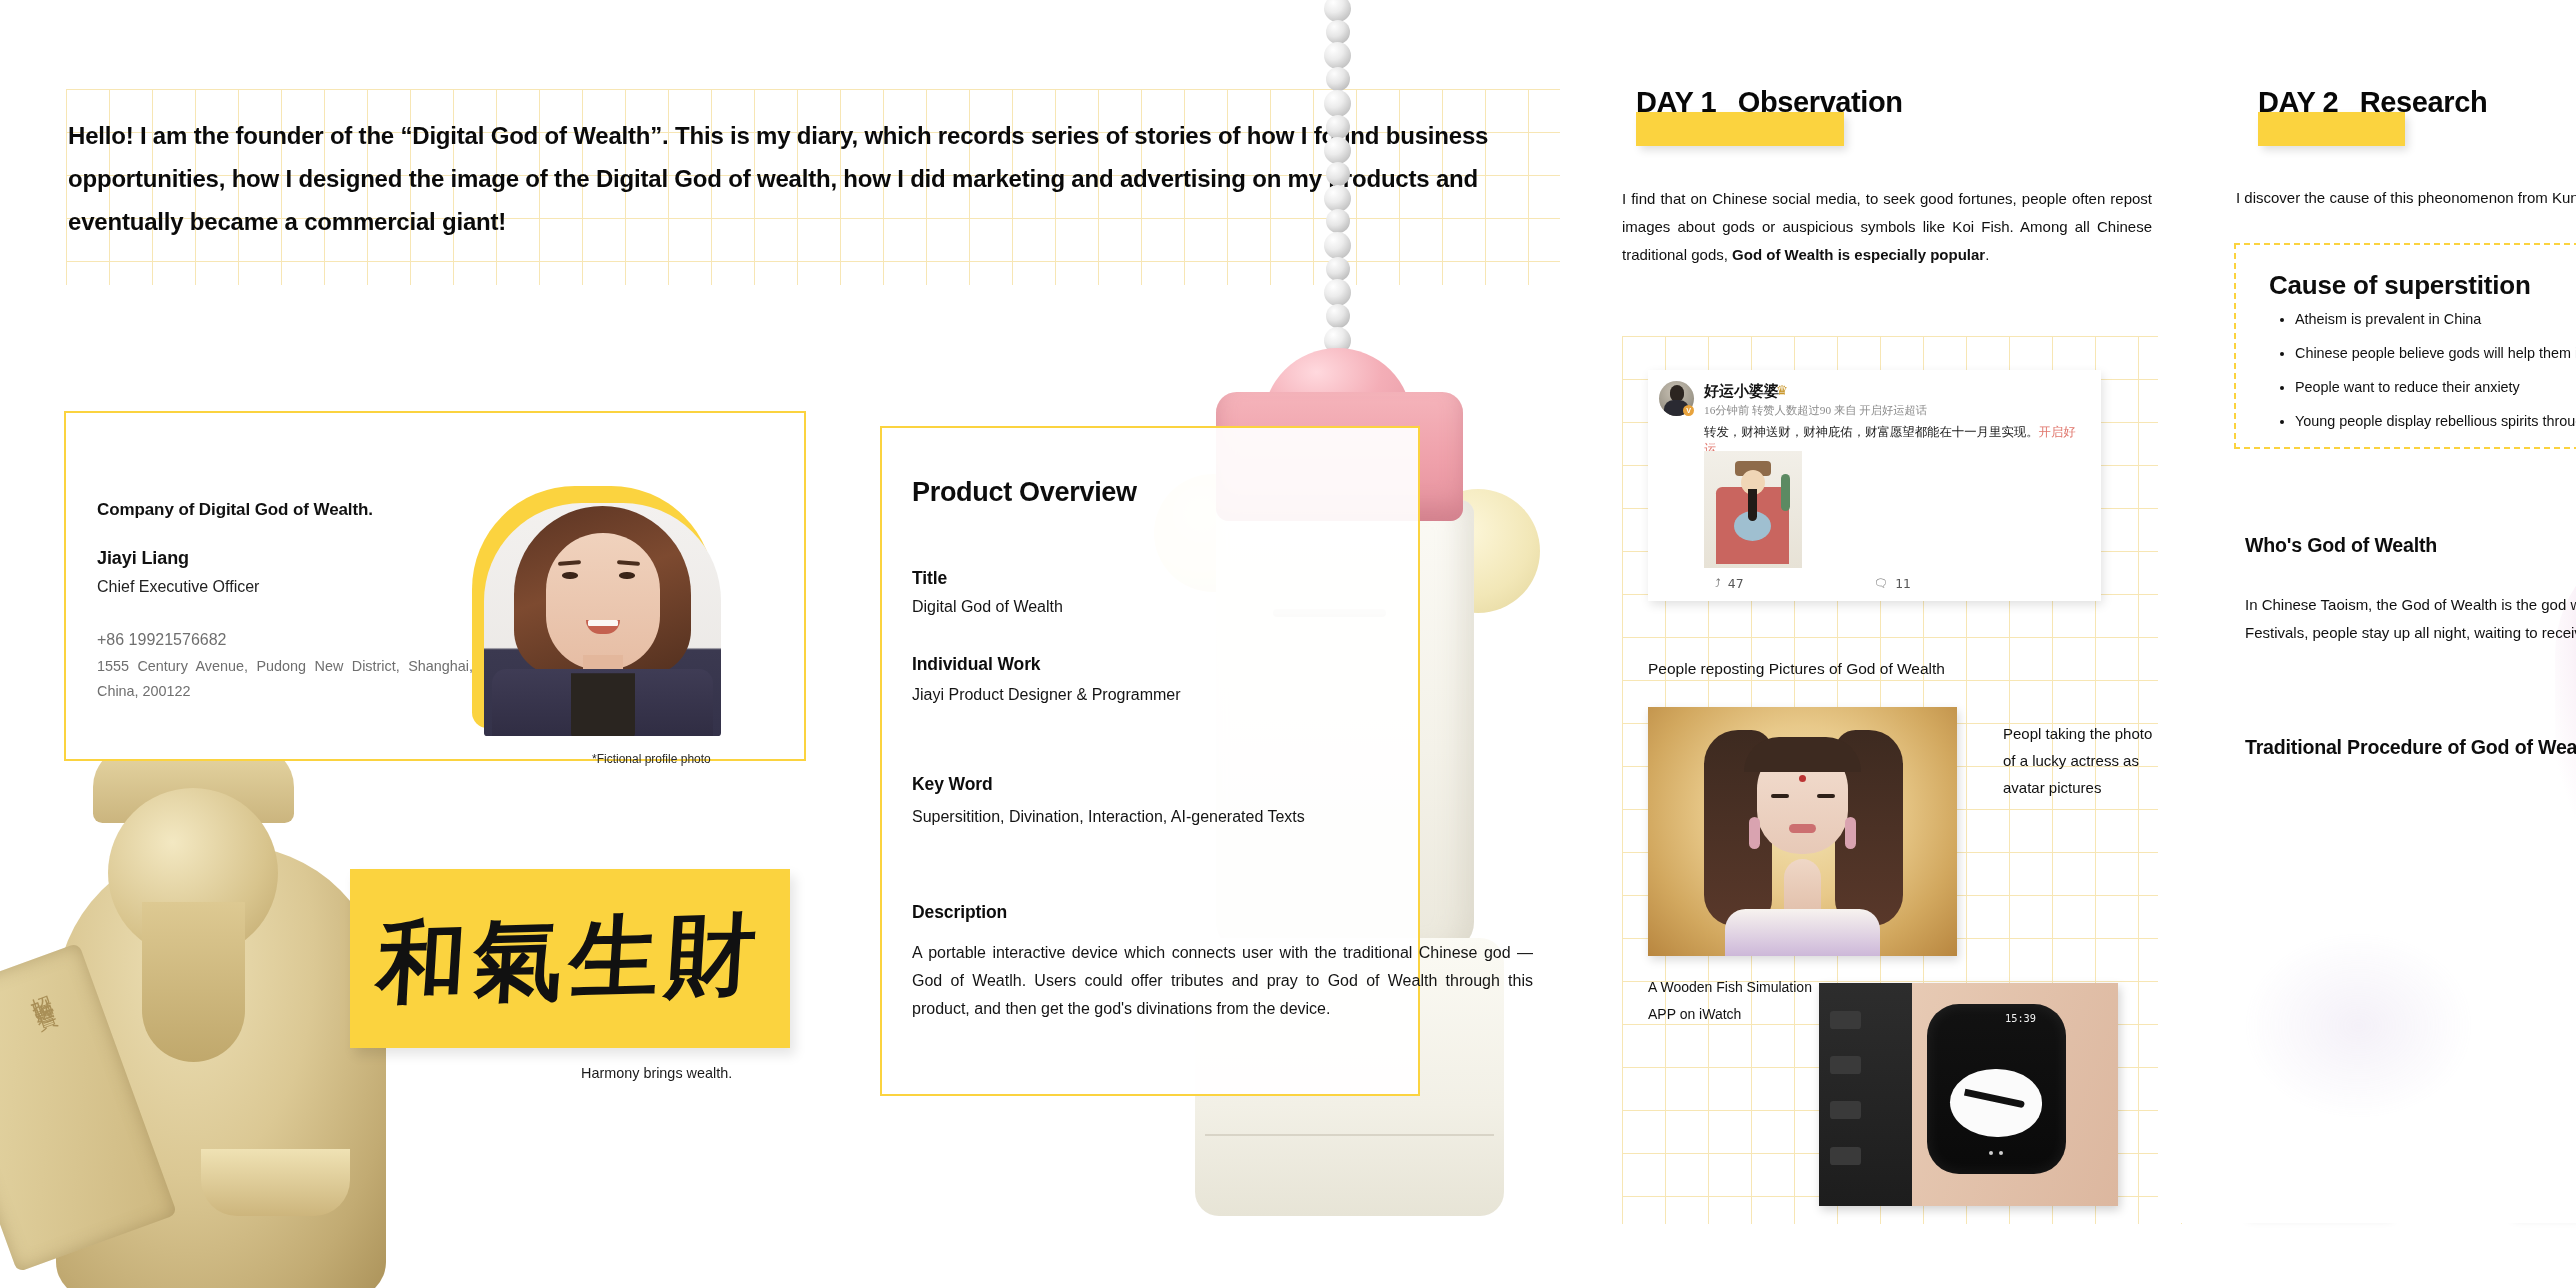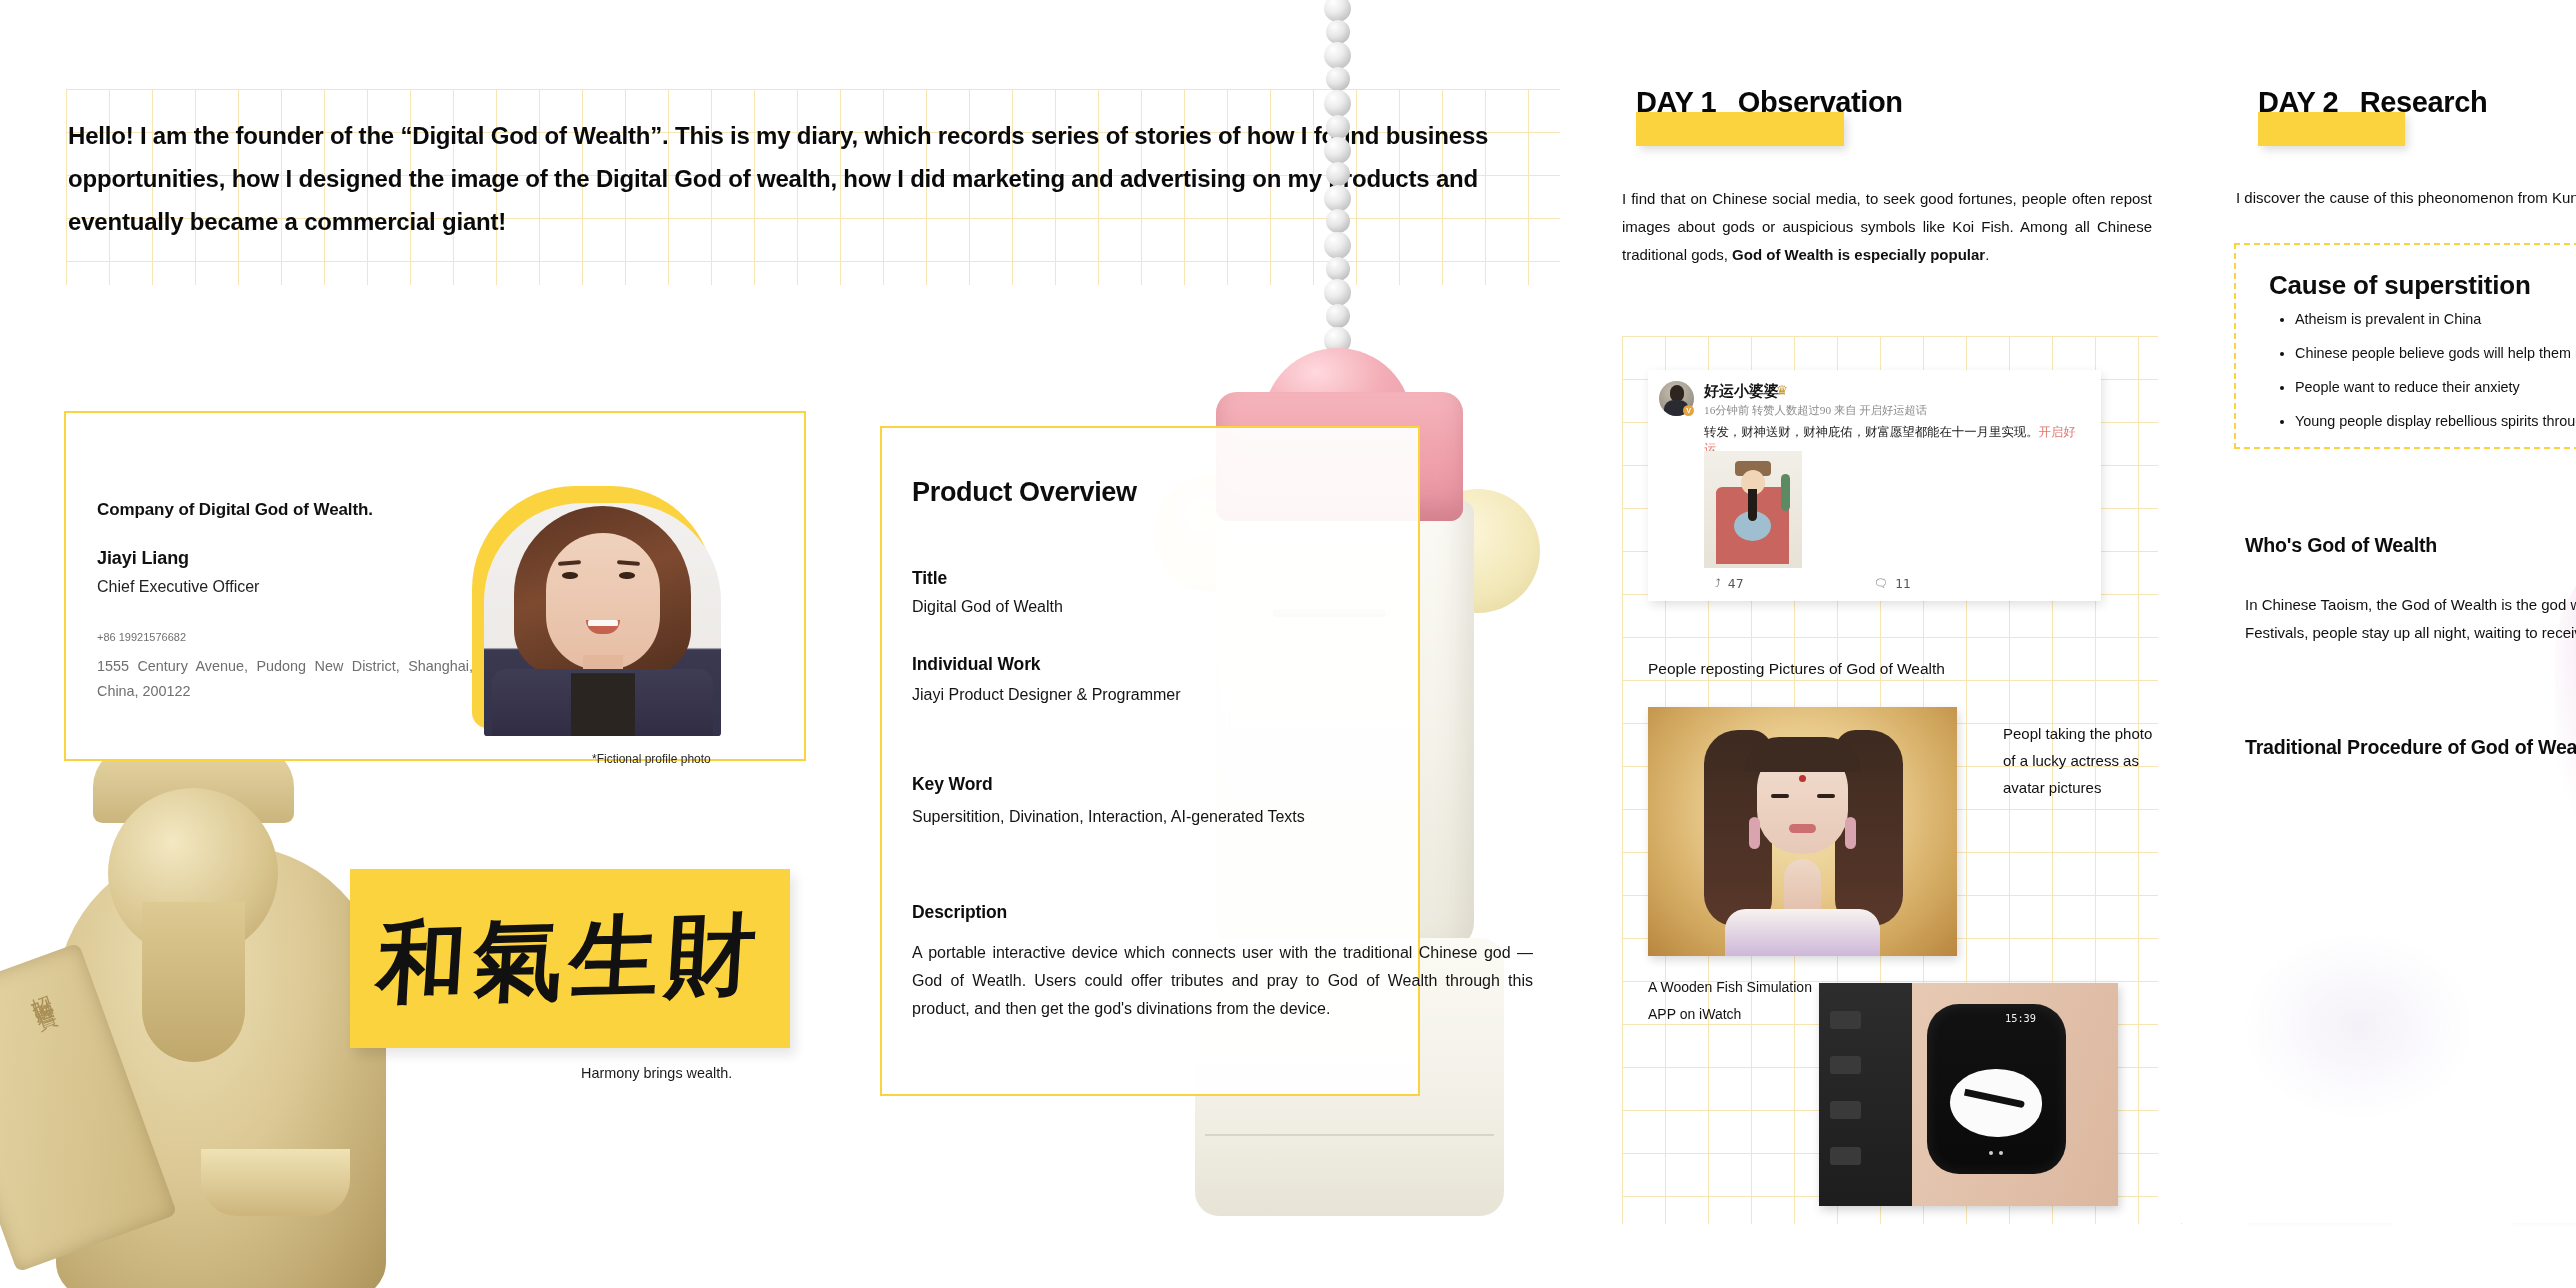--- a/index.html
+++ b/index.html
@@ -53,21 +53,21 @@
   .biz-name {
     position: absolute; left: 31px; top: 135px;
     font-size: 18px; font-weight: 800; color: #111; letter-spacing: -0.1px;
   }
   .biz-role {
     position: absolute; left: 31px; top: 165px;
     font-size: 16px; font-weight: 400; color: #222;
   }
   .biz-phone {
     position: absolute; left: 31px; top: 218px;
-    font-size: 11px; font-weight: 400; color: #6f6f6f;
+    font-size: 16px; font-weight: 400; color: #6f6f6f;
   }
   .biz-address {
     position: absolute; left: 31px; top: 241px; width: 376px;
     font-size: 14.4px; font-weight: 400; color: #6f6f6f;
     line-height: 25px; text-align: justify;
   }
   .biz-fictional-note {
     position: absolute; left: 592px; top: 752px;
     font-size: 12px; color: #2b2b2b; z-index: 7;
   }

